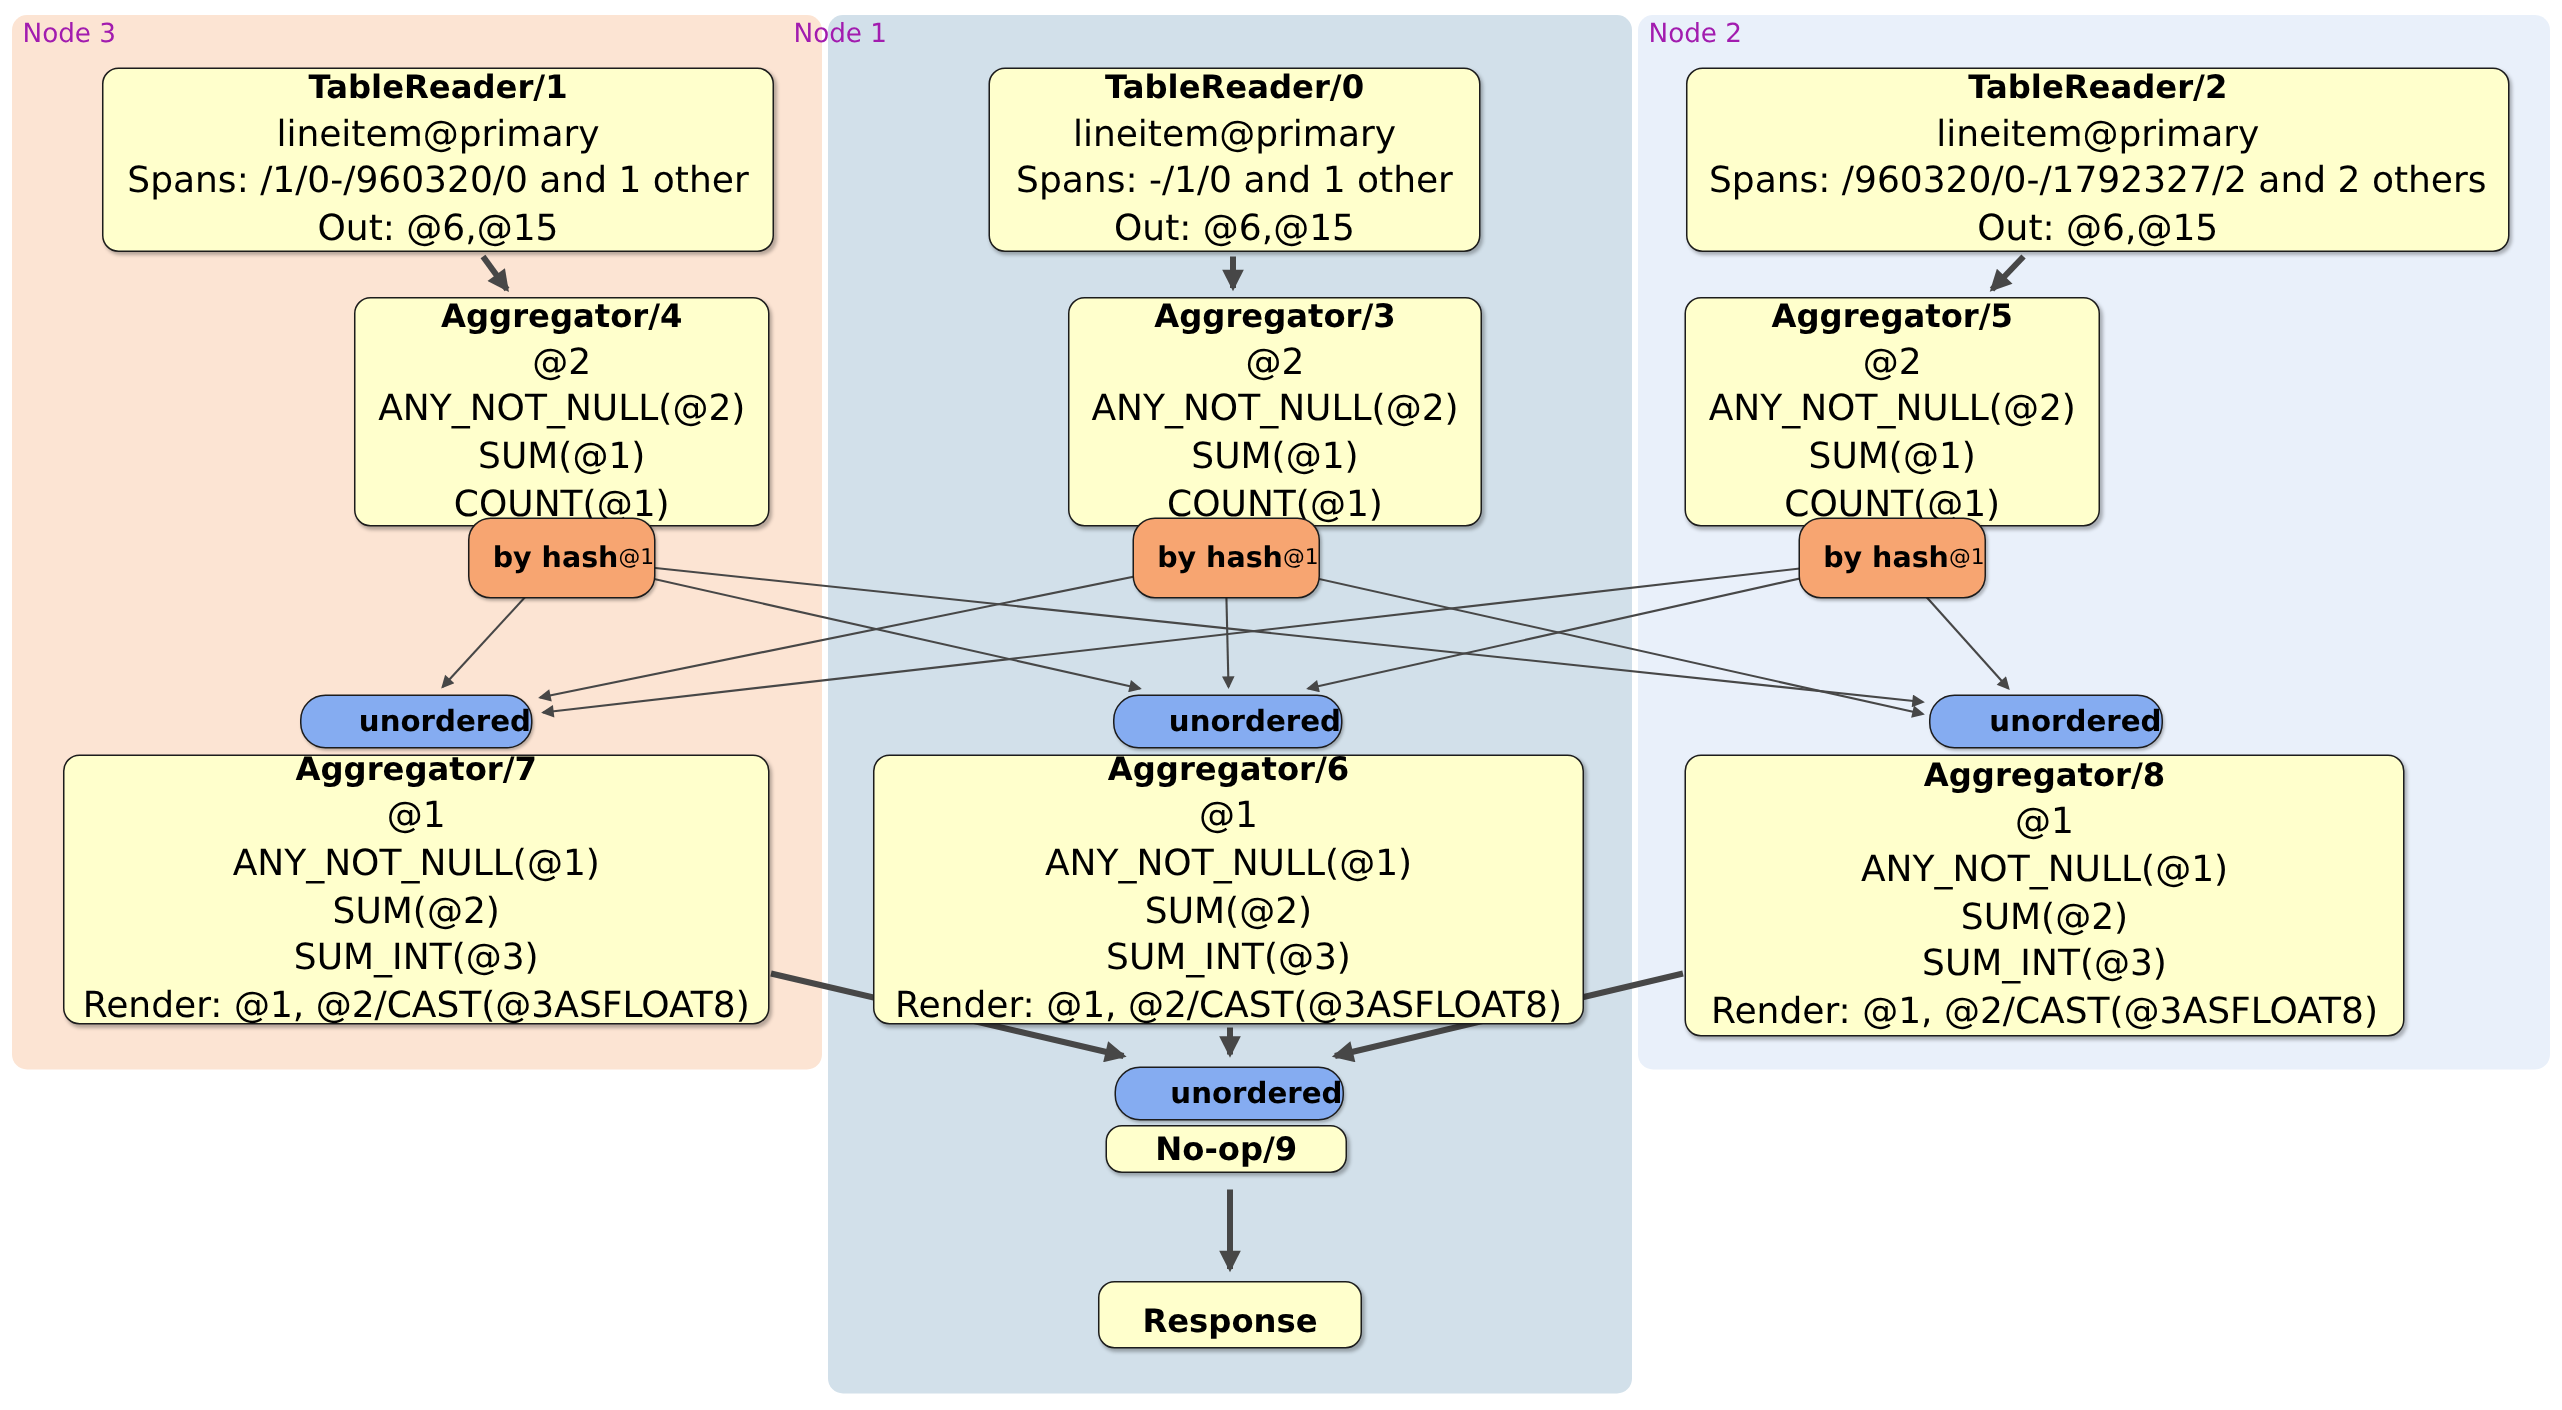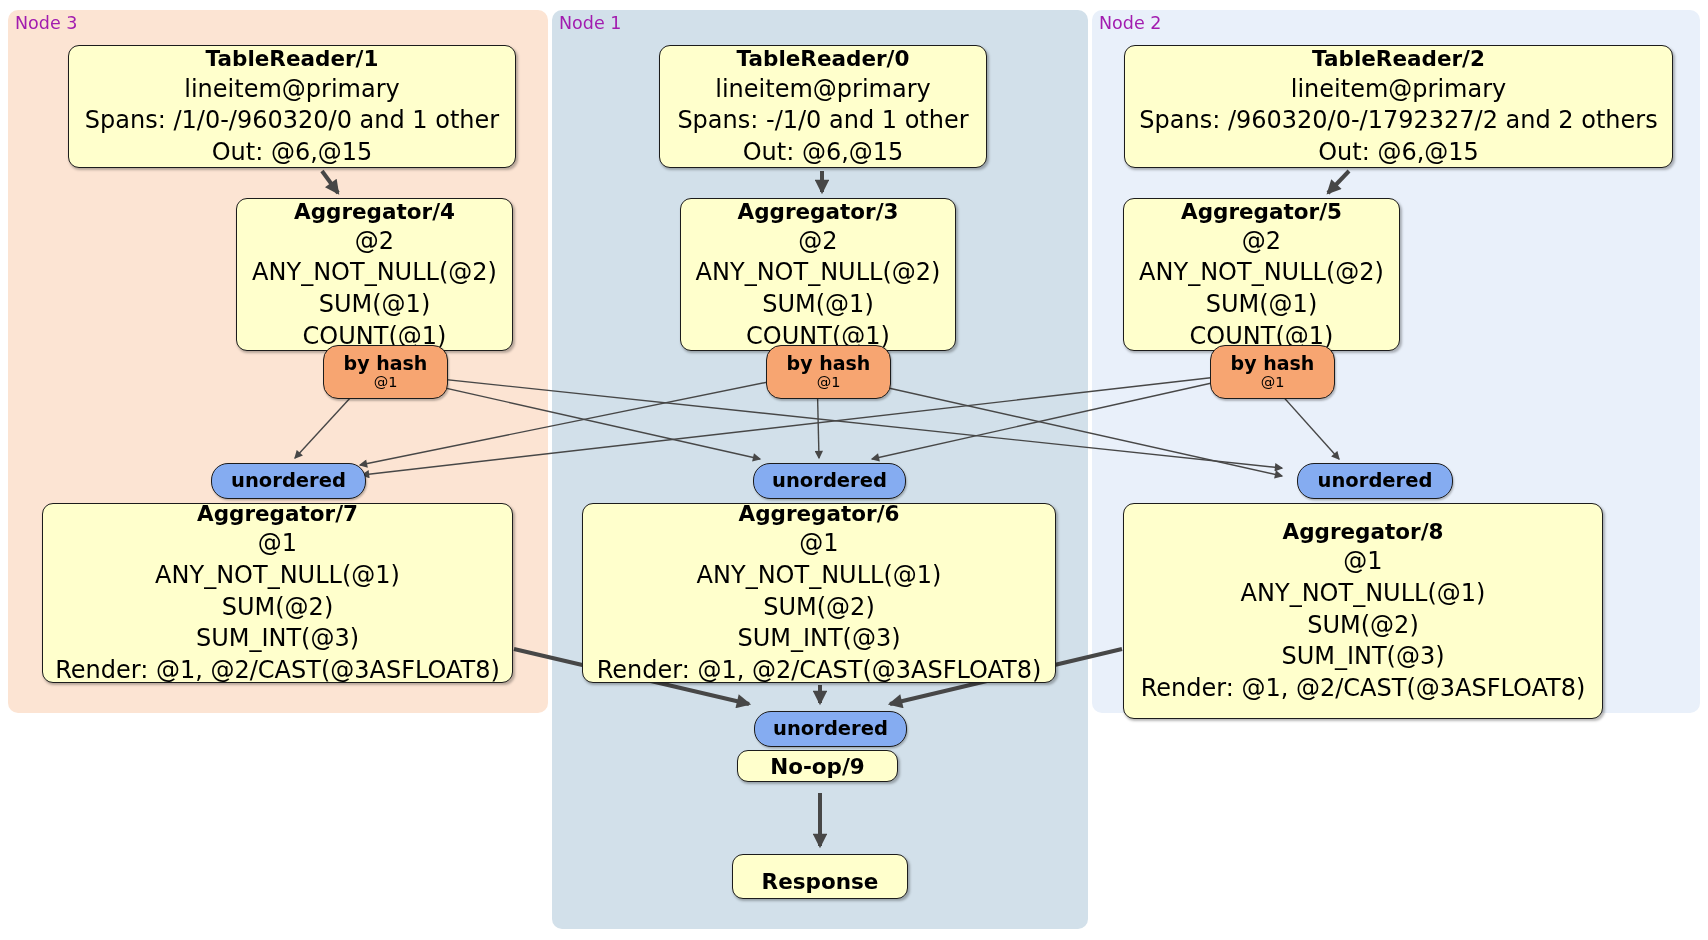--- a/index.html
+++ b/index.html
@@ -14,38 +14,38 @@
     position:absolute;background:#ffffcc;border:1.7px solid #1c1c1c;border-radius:11px;
     box-shadow:1.5px 2px 2.5px rgba(0,0,0,0.28);
     display:flex;flex-direction:column;justify-content:center;align-items:center;
     text-align:center;z-index:3;box-sizing:border-box;padding:2px 4px;
   }
   .pbox .title{font-weight:bold;font-size:21.5px;line-height:1.35;white-space:nowrap;}
   .pbox .line{font-size:24px;line-height:1.32;white-space:nowrap;}
   .badge{
     position:absolute;border:1.8px solid #1c1c1c;text-align:center;z-index:4;
     box-shadow:1px 1.5px 2px rgba(0,0,0,0.25);box-sizing:border-box;
-    display:flex;flex-direction:column;justify-content:center;align-items:center;margin-left:11px;
+    display:flex;flex-direction:row;justify-content:flex-end;align-items:center;
   }
   .byhash{background:#f7a571;border-radius:15px;}
   .byhash .blabel{font-weight:bold;font-size:19px;line-height:1.1;}
   .byhash .bsub{font-size:14.5px;line-height:1.15;}
   .unordered{background:#85acf1;border-radius:17px;font-weight:bold;font-size:19.5px;line-height:1;}
 </style>
 </head>
 <body>
 
 <div id="canvas">
 
   <div class="region" style="left:8px;top:10px;width:540px;height:703px;background:#fce4d3;"></div>
   <div class="region" style="left:552px;top:10px;width:536px;height:919px;background:#d2e0ea;"></div>
   <div class="region" style="left:1092px;top:10px;width:608px;height:703px;background:#e9f0fa;"></div>
 
   <div class="region-label" style="left:15px;top:13px;">Node 3</div>
-  <div class="region-label" style="left:559px;top:13px;">Node 1</div>
+  <div class="region-label" style="left:529px;top:13px;">Node 1</div>
   <div class="region-label" style="left:1099px;top:13px;">Node 2</div>
 
   <svg class="edges" width="1708" height="940" viewBox="0 0 1708 940">
     <defs>
       <marker id="mthick" viewBox="0 0 10 10" refX="8.5" refY="5" markerWidth="4.2" markerHeight="3.6" orient="auto" markerUnits="strokeWidth">
         <path d="M0,0 L10,5 L0,10 z" fill="#474747"></path>
       </marker>
       <marker id="mthin" viewBox="0 0 10 10" refX="8.5" refY="5" markerWidth="7" markerHeight="6" orient="auto" markerUnits="strokeWidth">
         <path d="M0,0 L10,5 L0,10 z" fill="#474747"></path>
       </marker>
@@ -89,21 +89,21 @@
     <div class="line">Out: @6,@15</div>
   </div>
 
   <div class="pbox" style="left:236px;top:198px;width:277px;height:153px;">
     <div class="title">Aggregator/4</div>
     <div class="line">@2</div>
     <div class="line">ANY_NOT_NULL(@2)</div>
     <div class="line">SUM(@1)</div>
     <div class="line">COUNT(@1)</div>
   </div>
-  <div class="pbox" style="left:680px;top:198px;width:276px;height:153px;">
+  <div class="pbox" style="left:712px;top:198px;width:276px;height:153px;">
     <div class="title">Aggregator/3</div>
     <div class="line">@2</div>
     <div class="line">ANY_NOT_NULL(@2)</div>
     <div class="line">SUM(@1)</div>
     <div class="line">COUNT(@1)</div>
   </div>
   <div class="pbox" style="left:1123px;top:198px;width:277px;height:153px;">
     <div class="title">Aggregator/5</div>
     <div class="line">@2</div>
     <div class="line">ANY_NOT_NULL(@2)</div>
@@ -143,21 +143,21 @@
     <div class="line">Render: @1, @2/CAST(@3ASFLOAT8)</div>
   </div>
   <div class="pbox" style="left:582px;top:503px;width:474px;height:180px;">
     <div class="title">Aggregator/6</div>
     <div class="line">@1</div>
     <div class="line">ANY_NOT_NULL(@1)</div>
     <div class="line">SUM(@2)</div>
     <div class="line">SUM_INT(@3)</div>
     <div class="line">Render: @1, @2/CAST(@3ASFLOAT8)</div>
   </div>
-  <div class="pbox" style="left:1123px;top:503px;width:480px;height:216px;">
+  <div class="pbox" style="left:1123px;top:503px;width:480px;height:188px;">
     <div class="title">Aggregator/8</div>
     <div class="line">@1</div>
     <div class="line">ANY_NOT_NULL(@1)</div>
     <div class="line">SUM(@2)</div>
     <div class="line">SUM_INT(@3)</div>
     <div class="line">Render: @1, @2/CAST(@3ASFLOAT8)</div>
   </div>
 
   <div class="badge unordered" style="left:743px;top:711px;width:153px;height:36px;">
     <span>unordered</span>

